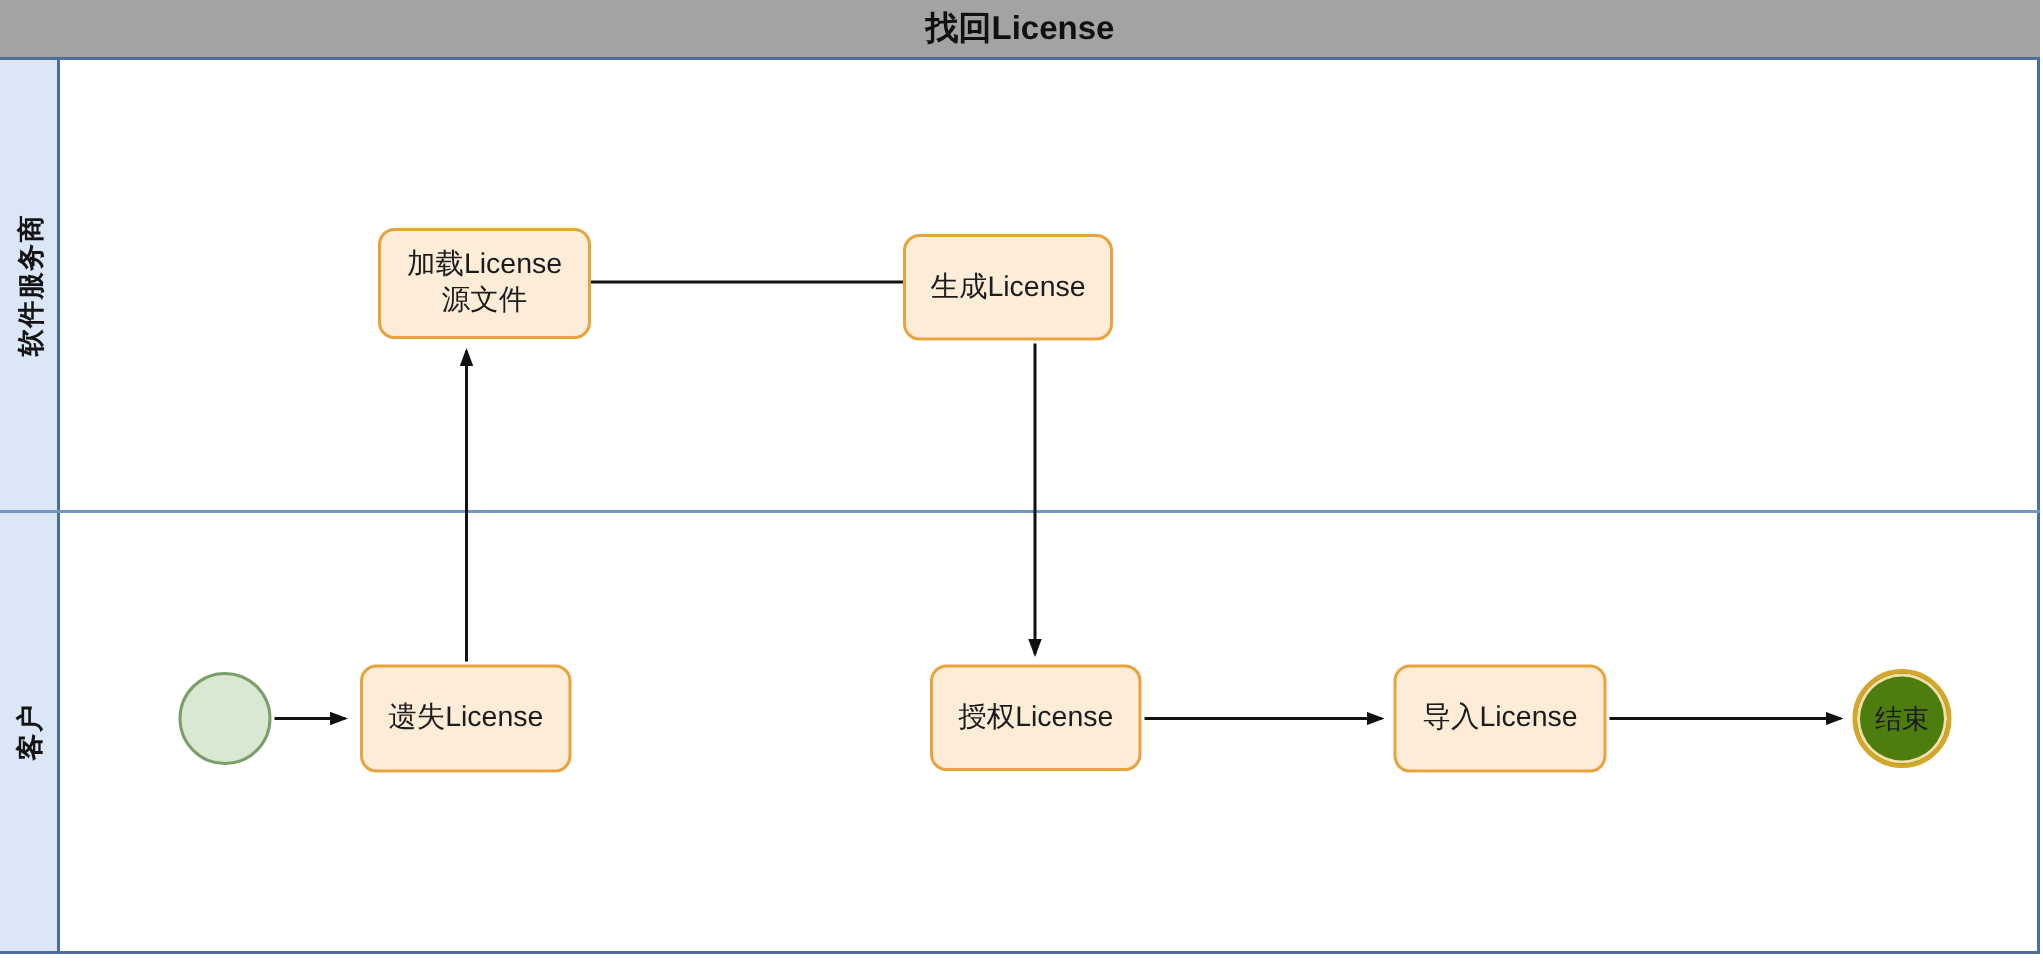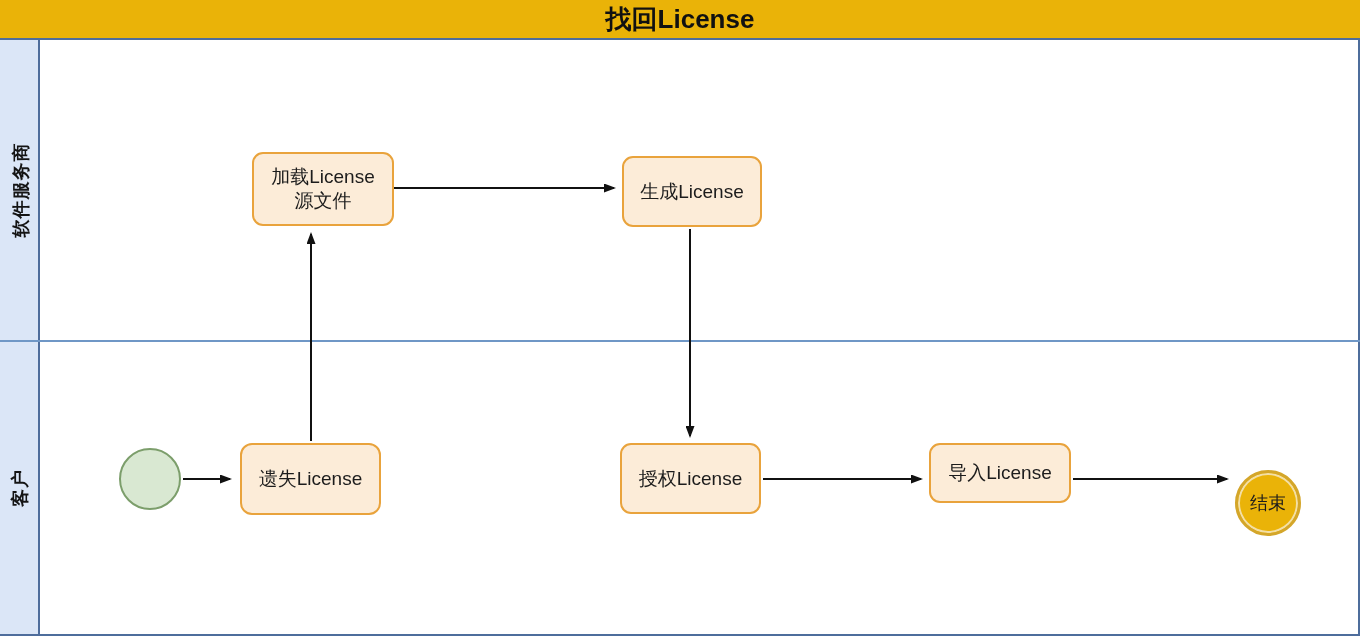--- a/index.html
+++ b/index.html
@@ -11,25 +11,25 @@
     overflow:hidden;
     color:#1c1c1c;
   }
   .frame{
     position:absolute;left:0;top:0;width:1360px;height:636px;
     border:2px solid #4e6d9c;
     box-sizing:border-box;
   }
   .title-bar{
     position:absolute;left:0;top:0;width:1360px;height:40px;
-    background:#eab308;
+    background:#a3a3a3;
     border-bottom:2px solid #4e6d9c;
     box-sizing:border-box;
     display:flex;align-items:center;justify-content:center;
-    font-size:26px;font-weight:bold;color:#111;
+    font-size:22px;font-weight:bold;color:#111;
   }
   .label-col{
     position:absolute;left:0;top:40px;width:40px;height:594px;
     background:#dbe6f7;
     border-right:2px solid #4e6d9c;
     box-sizing:border-box;
   }
   .lane-divider{
     position:absolute;left:0;top:340px;width:1360px;height:0;
     border-top:2px solid #6f97c6;
@@ -52,35 +52,35 @@
     border:2.5px solid #e9a33c;
     border-radius:11px;
     box-sizing:border-box;
     display:flex;align-items:center;justify-content:center;
     text-align:center;
     font-size:19px;color:#1c1c1c;
     white-space:pre-line;
     line-height:1.25;
   }
   .task.load{left:252px;top:152px;width:142px;height:74px;}
-  .task.generate{left:622px;top:156px;width:140px;height:71px;}
-  .task.lost{left:240px;top:443px;width:141px;height:72px;border-radius:12px;}
+  .task.generate{left:602px;top:156px;width:140px;height:71px;}
+  .task.lost{left:240px;top:443px;width:141px;height:72px;}
   .task.authorize{left:620px;top:443px;width:141px;height:71px;}
-  .task.import{left:929px;top:443px;width:142px;height:60px;}
+  .task.import{left:929px;top:443px;width:142px;height:72px;}
   .event{
     position:absolute;border-radius:50%;box-sizing:border-box;
     display:flex;align-items:center;justify-content:center;
   }
   .event.start{
     left:119px;top:448px;width:62px;height:62px;
     background:#d9e8d2;border:2px solid #7c9e6b;
   }
   .event.end{
-    left:1235px;top:470px;width:66px;height:66px;
-    background:#eab308;border:3px solid #d4a62a;
+    left:1235px;top:446px;width:66px;height:66px;
+    background:#4d7c0f;border:3px solid #d4a62a;
     box-shadow:inset 0 0 0 2px #f3dfa6;
     font-size:18px;color:#1c1c1c;
   }
   svg.arrows{position:absolute;left:0;top:0;width:1362px;height:642px;pointer-events:none;}
 </style>
 </head>
 <body>
 
 <div class="canvas">
 

